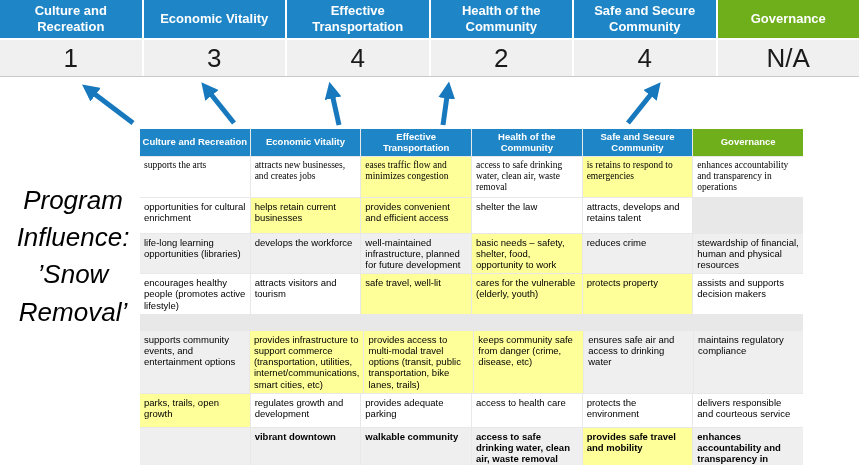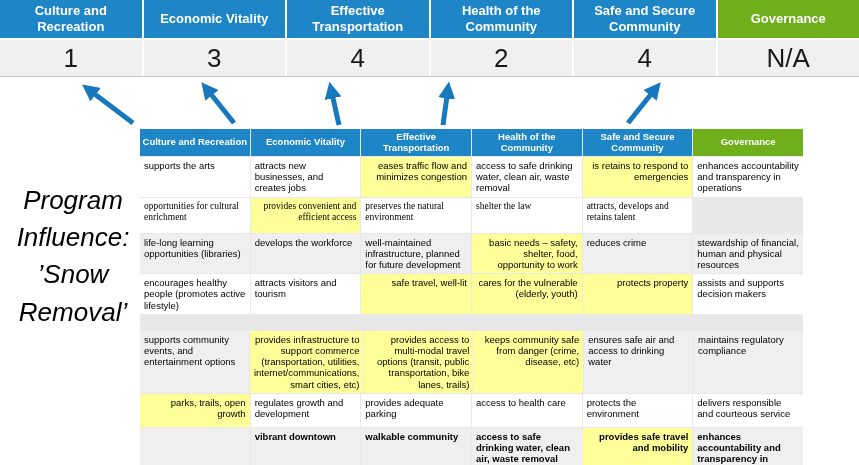--- a/index.html
+++ b/index.html
@@ -34,23 +34,23 @@
   .m-h{
     background:var(--blue);color:#fff;font-weight:bold;font-size:9.5px;line-height:1.15;
     min-height:27px;display:flex;align-items:center;justify-content:center;text-align:center;
     padding:1px 2px;box-sizing:border-box;
   }
   .m-h.green{background:var(--green);}
   .mcell{
     background:#fff;font-size:9.5px;line-height:1.18;padding:3px 4px;box-sizing:border-box;
   }
   .matrix-row.stripe .mcell{background:var(--stripe);}
-  .mcell.hl{background:var(--yellow) !important;text-align:right;}
-  .matrix-body .matrix-row:nth-child(1) .mcell{min-height:30px;}
-  .matrix-body .matrix-row:nth-child(2) .mcell{min-height:35px;font-family:Liberation Serif, serif;}
+  .mcell.hl{background:var(--yellow) !important;}
+  .matrix-body .matrix-row:nth-child(1) .mcell{min-height:30px;font-family:Liberation Serif, serif;}
+  .matrix-body .matrix-row:nth-child(2) .mcell{min-height:35px;}
   .matrix-body .matrix-row:nth-child(3) .mcell{min-height:35px;}
   .matrix-body .matrix-row:nth-child(4) .mcell{min-height:34px;}
   .matrix-body .matrix-row:nth-child(5) .mcell{min-height:54px;margin-top:16px;}
   .matrix-body .matrix-row:nth-child(6) .mcell{min-height:33px;}
   .matrix-body .matrix-row:nth-child(7) .mcell{min-height:37px;font-weight:bold;}
   .matrix-body .matrix-row:nth-child(8) .mcell{min-height:35px;}
 </style>
 </head>
 <body>
 
@@ -108,22 +108,22 @@
         <div class="matrix-row">
           <div class="mcell">supports the arts</div>
           <div class="mcell">attracts new businesses, and creates jobs</div>
           <div class="mcell hl">eases traffic flow and minimizes congestion</div>
           <div class="mcell">access to safe drinking water, clean air, waste removal</div>
           <div class="mcell hl">is retains to respond to emergencies</div>
           <div class="mcell">enhances accountability and transparency in operations</div>
         </div>
         <div class="matrix-row">
           <div class="mcell">opportunities for cultural enrichment</div>
+          <div class="mcell hl">helps retain current businesses</div>
           <div class="mcell hl">provides convenient and efficient access</div>
-          <div class="mcell">preserves the natural environment</div>
           <div class="mcell">shelter the law</div>
           <div class="mcell">attracts, develops and retains talent</div>
         </div>
         <div class="matrix-row stripe">
           <div class="mcell">life-long learning opportunities (libraries)</div>
           <div class="mcell">develops the workforce</div>
           <div class="mcell">well-maintained infrastructure, planned for future development</div>
           <div class="mcell hl">basic needs – safety, shelter, food, opportunity to work</div>
           <div class="mcell">reduces crime</div>
           <div class="mcell">stewardship of financial, human and physical resources</div>

